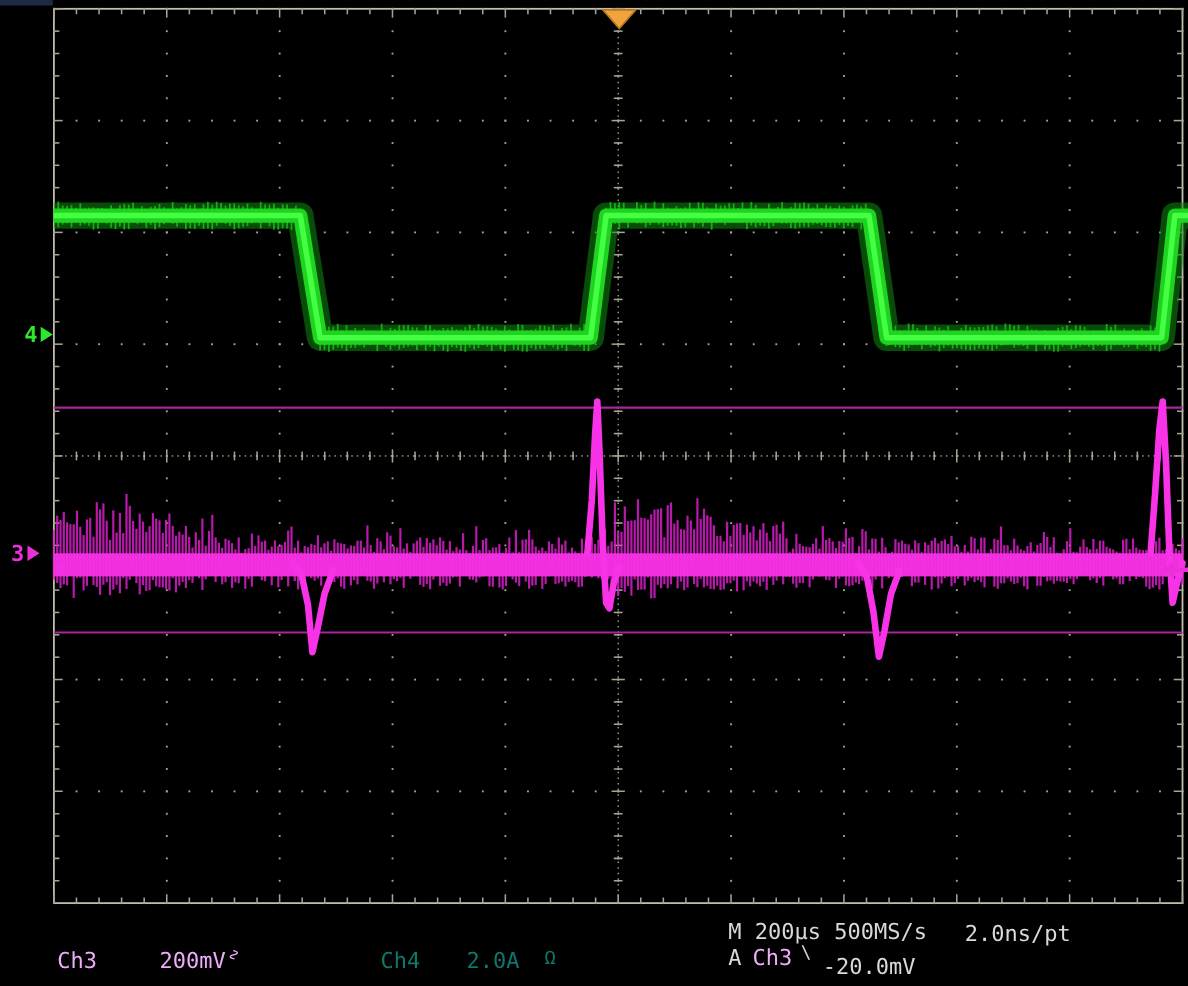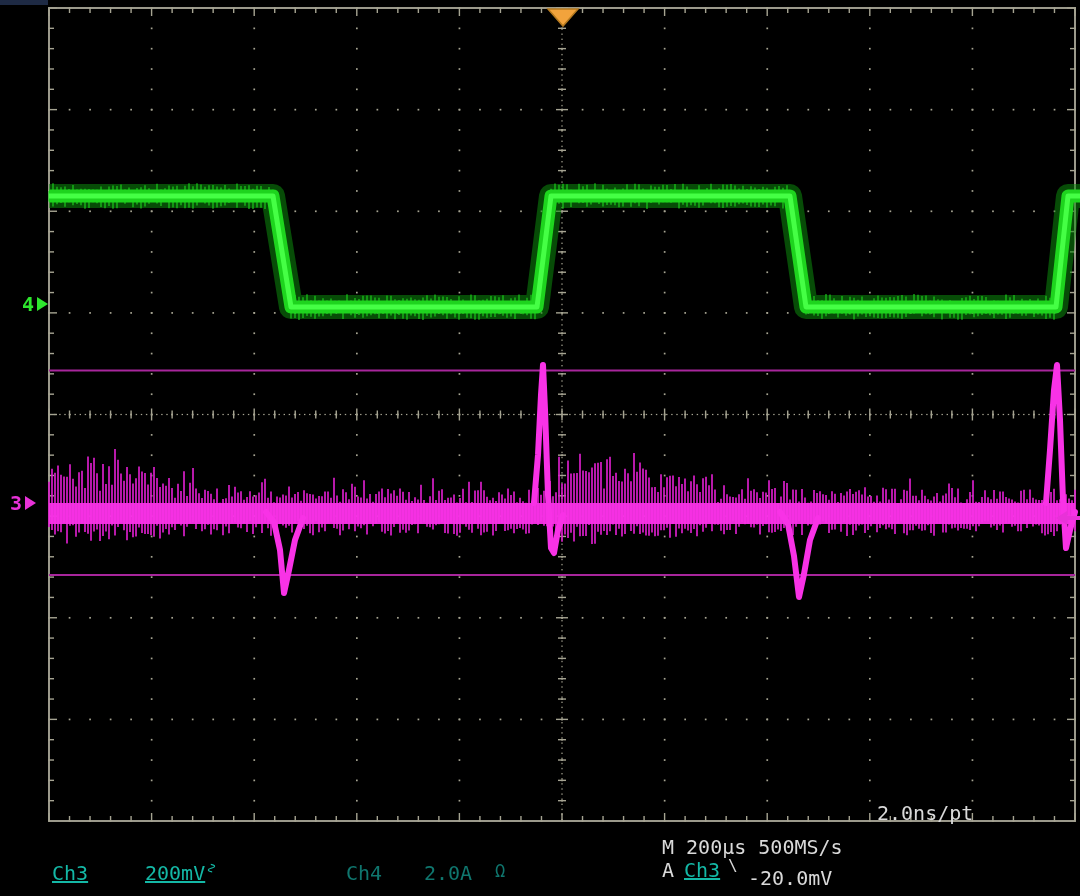--- a/index.html
+++ b/index.html
@@ -9,33 +9,33 @@
   #scope-svg{position:absolute;left:0;top:0;}
   .marker{position:absolute;display:flex;align-items:center;font-weight:bold;
           font-size:20px;line-height:14px;}
   .ch4-marker{left:22px;top:297px;color:#2ee62e;}
   .ch3-marker{left:10px;top:496px;color:#e832d8;}
   .arrow-right{width:0;height:0;border-top:7px solid transparent;border-bottom:7px solid transparent;
                margin-left:3px;}
   .green-arrow{border-left:11px solid #2ee62e;}
   .magenta-arrow{border-left:11px solid #e832d8;}
   .ro{position:absolute;font-size:20px;letter-spacing:0px;white-space:pre;color:#d9d9d9;}
-  .magenta{color:#14b8a6;text-decoration:underline;}
+  .magenta{color:#f0abfc;}
   .green{color:#0f766e;}
   .sym-squiggle{display:inline-block;transform:rotate(90deg);font-family:"DejaVu Sans",sans-serif;}
   .slope{font-size:16px;}
   
   .ro-ch3-label{left:52px;top:861px;}
   .ro-ch3-scale{left:145px;top:861px;}
   .ro-ch3-sym{left:206px;top:860px;font-size:14px;}
   .ro-ch4-label{left:346px;top:861px;}
   .ro-ch4-scale{left:424px;top:861px;}
   .ro-ch4-sym{left:495px;top:861px;font-size:17px;}
   .ro-m-line{left:662px;top:835px;}
-  .ro-res{left:877px;top:801px;}
+  .ro-res{left:877px;top:836px;}
   .ro-trig-a{left:662px;top:858px;}
   .ro-trig-src{left:684px;top:858px;}
   .ro-trig-slope{left:728px;top:856px;}
   .ro-trig-level{left:748px;top:866px;}
 </style>
 </head>
 <body>
 
 <div class="screen">
   <div class="corner-strip"></div>

